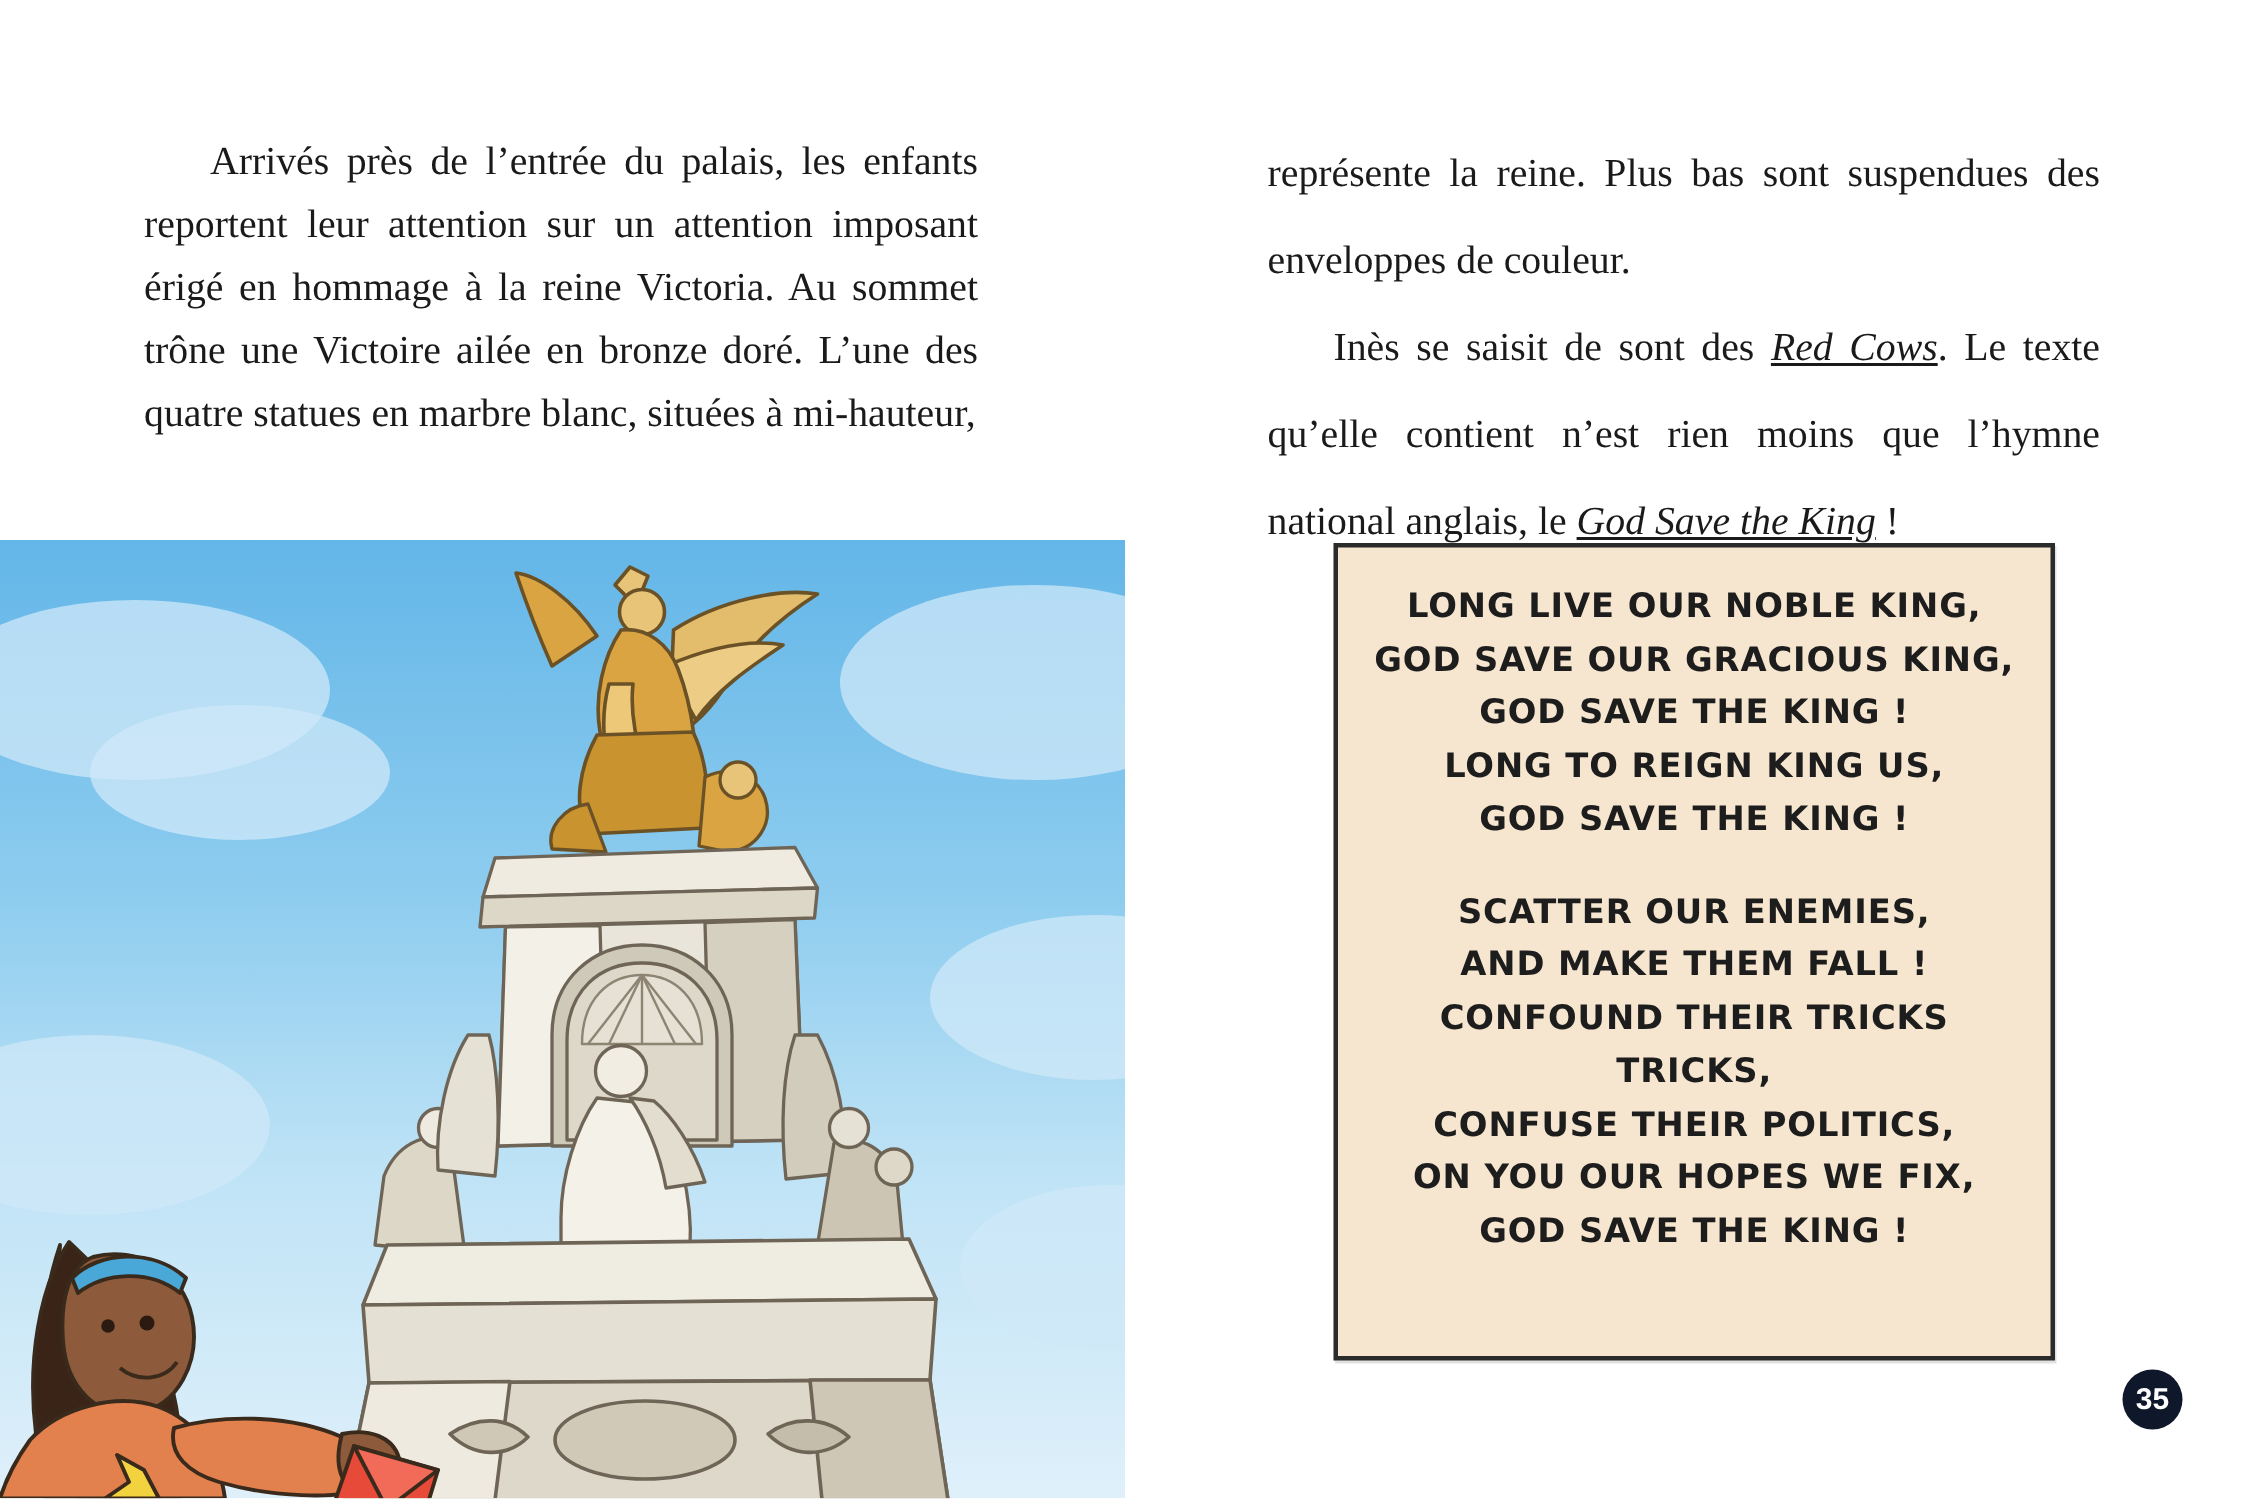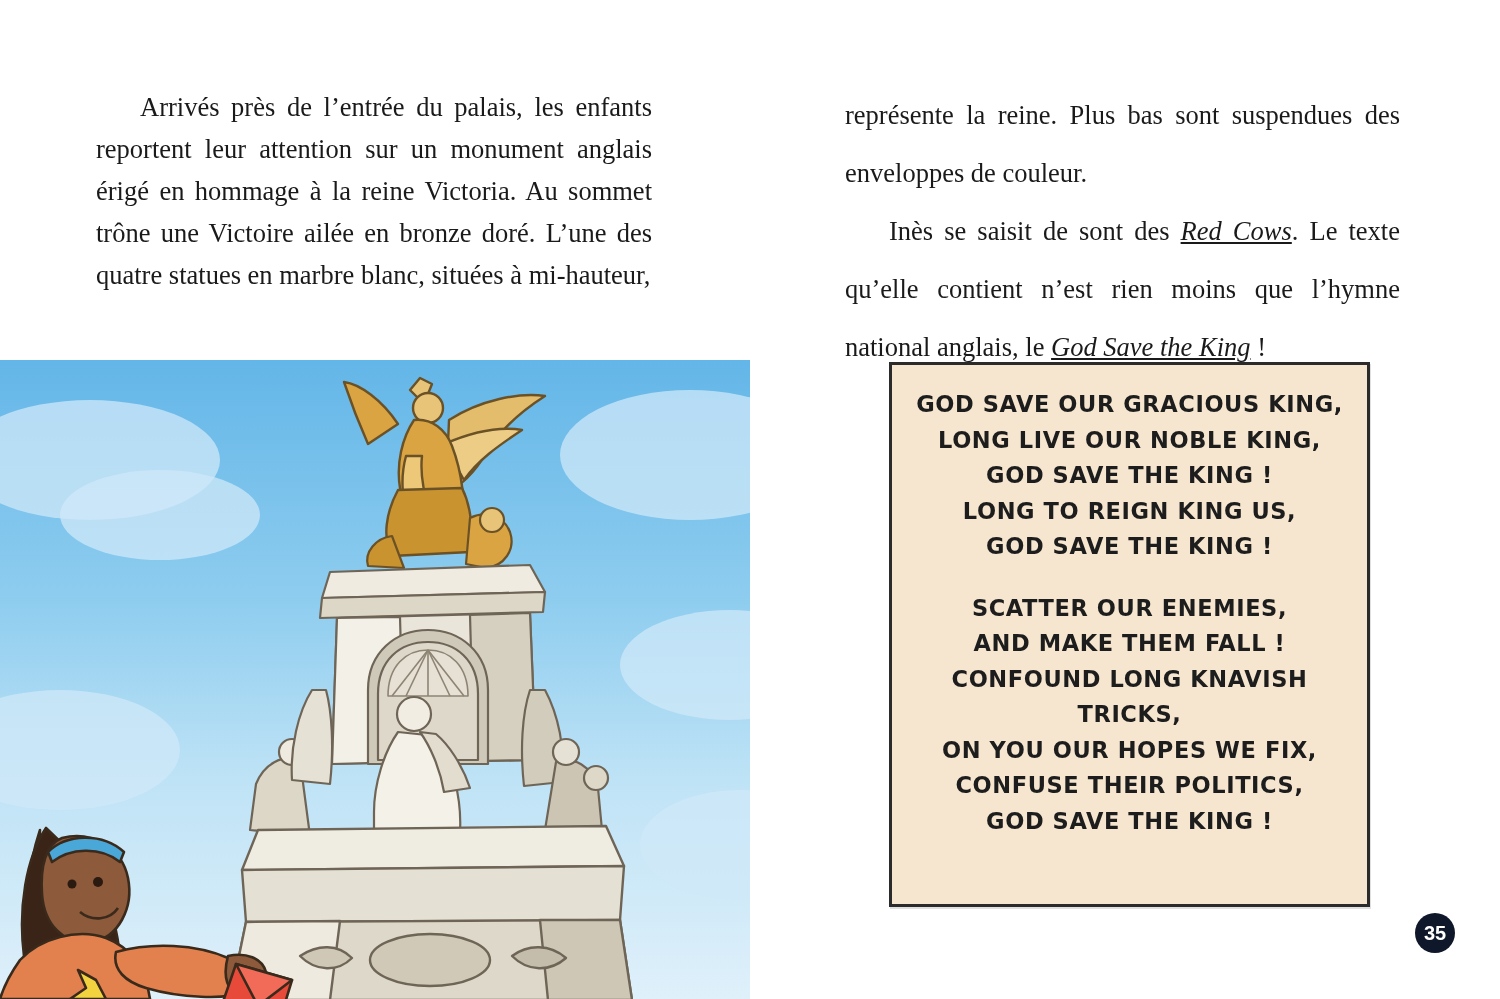--- a/index.html
+++ b/index.html
@@ -111,21 +111,21 @@
     align-items: center;
     justify-content: center;
   }
 </style>
 </head>
 <body>
 
 <div class="page">
 
   <div class="left-text">
-    <p class="indent">Arrivés près de l’entrée du palais, les enfants reportent leur attention sur un monument anglais érigé en hommage à la reine Victoria. Au sommet trône une Victoire ailée en bronze doré. L’une des quatre statues en marbre blanc, situées à mi-hauteur,</p>
+    <p class="indent">Arrivés près de l’entrée du palais, les enfants reportent leur attention sur un attention imposant érigé en hommage à la reine Victoria. Au sommet trône une Victoire ailée en bronze doré. L’une des quatre statues en marbre blanc, situées à mi-hauteur,</p>
   </div>
 
   <div class="right-text">
     <p>représente la reine. Plus bas sont suspendues des enveloppes de couleur.</p>
     <p class="indent"><span>Inès se saisit de sont des </span><span class="it">Red Cows</span><span>. Le texte qu’elle contient n’est rien moins que l’hymne national anglais, le </span><span class="it">God Save the King</span><span> !</span></p>
   </div>
 
   <div class="illustration">
     <div class="cloud c1"></div>
     <div class="cloud c2"></div>
@@ -232,30 +232,30 @@
         <path d="M228 596 C246 592 262 598 266 612 C268 626 256 636 240 634 C228 632 222 618 228 596 Z" fill="#8d5a3b"></path>
 
         <path d="M236 604 L292 620 L272 686 L214 668 Z" fill="#e84a3a"></path>
         <path d="M236 604 L292 620 L258 646 Z" fill="#f26a58"></path>
       </g>
     </svg>
   </div>
 
   <div class="anthem-card">
     <div class="anthem-inner">
+      <div>LONG LIVE OUR NOBLE KING,</div>
       <div>GOD SAVE OUR GRACIOUS KING,</div>
-      <div>LONG LIVE OUR NOBLE KING,</div>
       <div>GOD SAVE THE KING !</div>
       <div>LONG TO REIGN KING US,</div>
       <div>GOD SAVE THE KING !</div>
       <span class="blank"></span>
       <div>SCATTER OUR ENEMIES,</div>
       <div>AND MAKE THEM FALL !</div>
-      <div>CONFOUND LONG KNAVISH TRICKS,</div>
+      <div>CONFOUND THEIR TRICKS TRICKS,</div>
+      <div>CONFUSE THEIR POLITICS,</div>
       <div>ON YOU OUR HOPES WE FIX,</div>
-      <div>CONFUSE THEIR POLITICS,</div>
       <div>GOD SAVE THE KING !</div>
     </div>
   </div>
 
   <div class="page-number">35</div>
 
 </div>
 
 </body></html>

